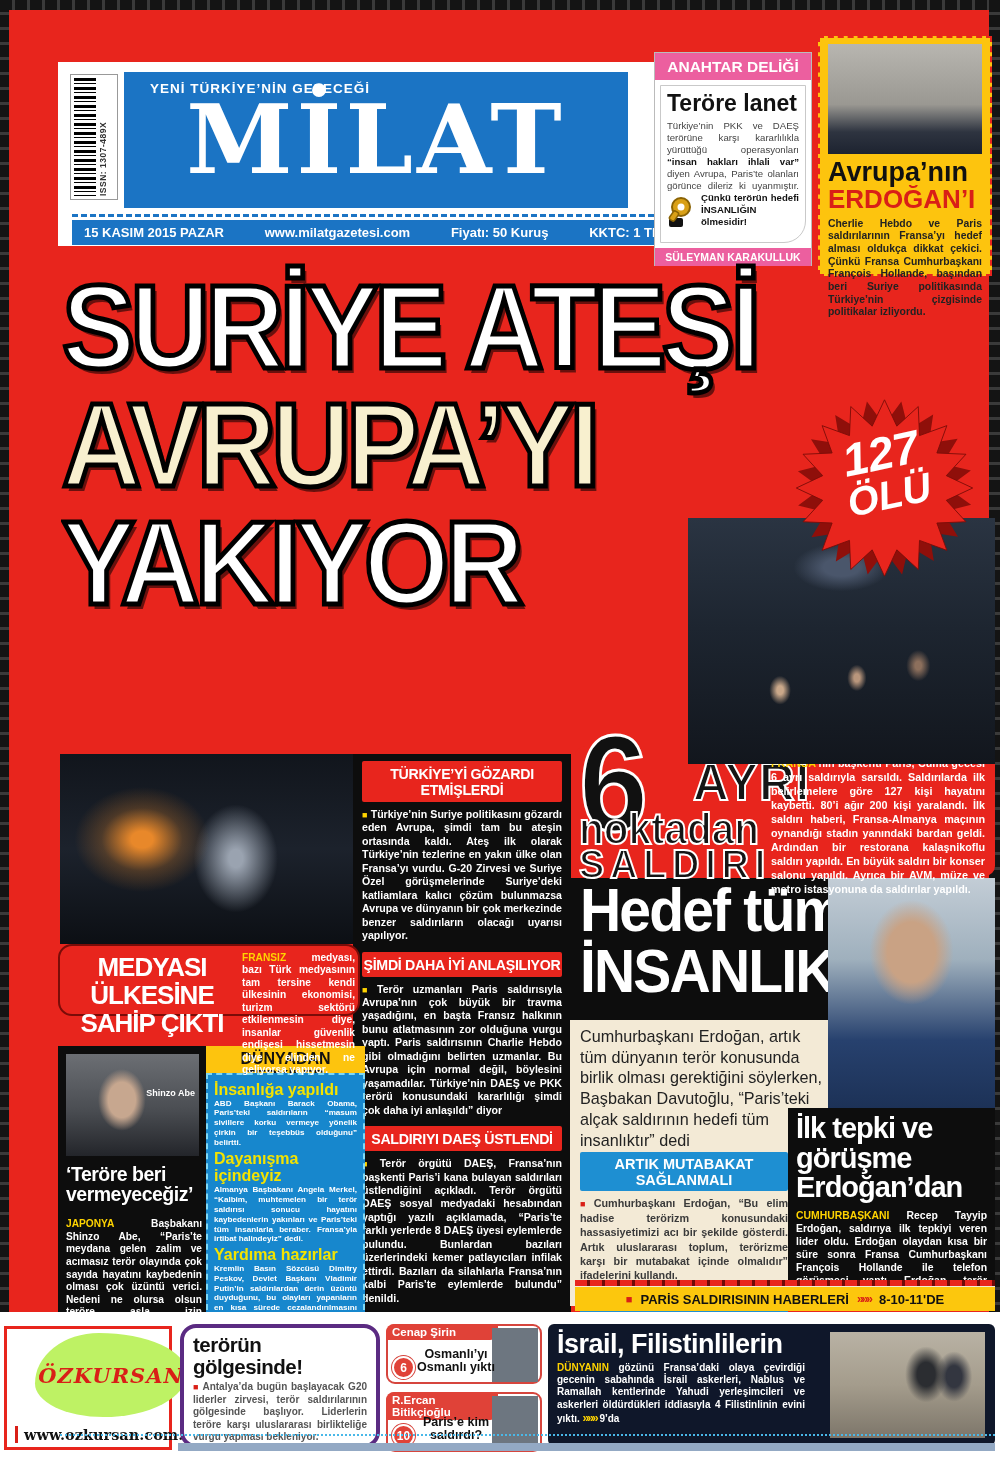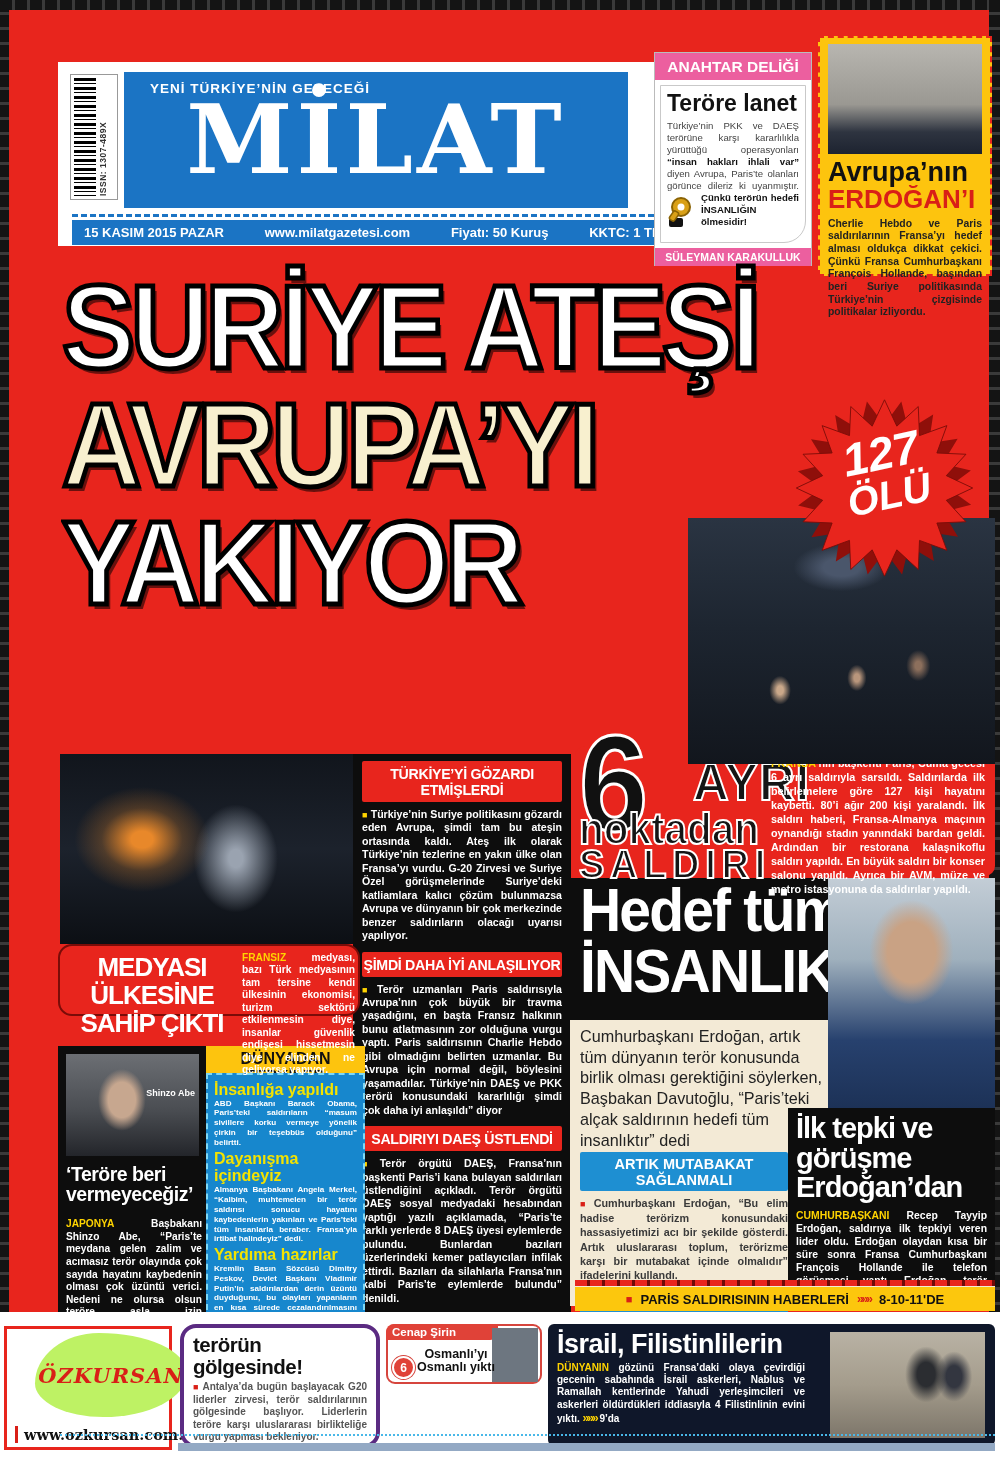--- a/index.html
+++ b/index.html
@@ -316,20 +316,26 @@
       </div>
       <div class="g20-b"><span class="bullet-r">■</span><span>Antalya’da bugün başlayacak G20 liderler zirvesi, terör saldırılarının gölgesinde başlıyor. Liderlerin teröre karşı uluslararası birlikteliğe vurgu yapması bekleniyor. </span> </div>
     </div>
 
     <div class="colcard" style="top:12px;">
       <div class="cc-name">Cenap Şirin</div>
       <div class="cc-photo"></div>
       <div class="cc-title">Osmanlı’yı Osmanlı yıktı</div>
       <div class="cc-page">6</div>
     </div>
+    <div class="colcard" style="top:80px;">
+      <div class="cc-name">R.Ercan Bitikçioğlu</div>
+      <div class="cc-photo"></div>
+      <div class="cc-title">Paris’e kim saldırdı?</div>
+      <div class="cc-page">10</div>
+    </div>
 
     <div class="israel">
       <div class="isr-t1">İsrail, Filistinlilerin</div>
       <div class="isr-b"><span class="lead-y">DÜNYANIN</span><span> gözünü Fransa’daki olaya çevirdiği gecenin sabahında İsrail askerleri, Nablus ve Ramallah kentlerinde Yahudi yerleşimcileri ve askerleri öldürdükleri iddiasıyla 4 Filistinlinin evini yıktı. </span><span class="chev" style="color:#ffd400;">»»»</span> <b>9’da</b></div>
       <div class="isr-photo"></div>
     </div>
 
     <div class="dotline"></div>
     <div class="graybar"></div>
   </div>

